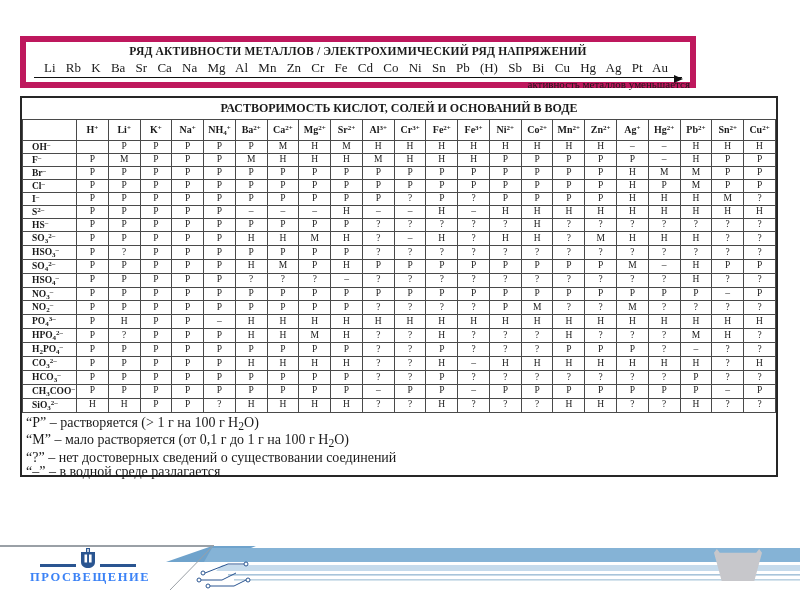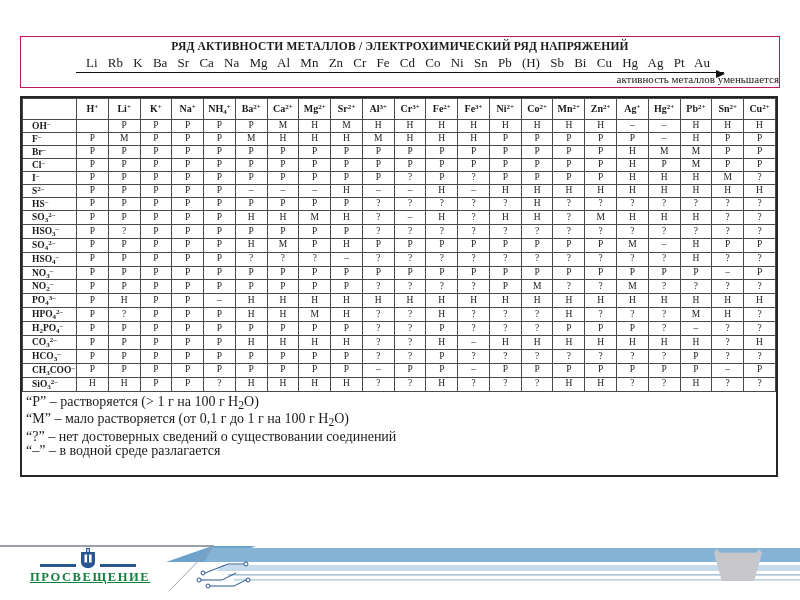--- a/index.html
+++ b/index.html
@@ -1,21 +1,21 @@
 <!DOCTYPE html>
 <html><head>
 <meta charset="utf-8">
 <style>
   html,body{margin:0;padding:0;background:#fff;}
   .slide{position:relative;width:800px;height:600px;background:#fff;overflow:hidden;
          font-family:"Liberation Serif","DejaVu Serif",serif;color:#1a1a1a;}
 
   
-  .activity-box{position:absolute;left:20px;top:36px;width:760px;height:52px;
-                border:1px solid #be185d;box-sizing:border-box;text-align:center;}
+  .activity-box{position:absolute;left:20px;top:36px;width:676px;height:52px;
+                border:6px solid #be185d;box-sizing:border-box;text-align:center;}
   .activity-title{font-weight:bold;font-size:11.5px;margin-top:3px;letter-spacing:.2px;}
   .series-line{display:inline-block;position:relative;margin-top:1px;}
   .series-text{display:inline-block;font-size:13px;word-spacing:7px;
                border-bottom:1.8px solid #111;padding:0 14px 1px 10px;}
   .series-arrow{position:absolute;right:-1px;bottom:-5px;width:0;height:0;
                 border-left:9px solid #111;border-top:4.5px solid transparent;
                 border-bottom:4.5px solid transparent;}
   .activity-caption{font-size:11px;margin-top:0px;text-align:right;}
 
   
@@ -35,40 +35,41 @@
   .legend li{font-size:14px;line-height:14px;}
 
   
   .footer-rule{position:absolute;left:0;top:545px;width:214px;height:1.5px;background:#9aa0a6;}
   .logo{position:absolute;left:30px;top:546px;width:120px;height:46px;}
   .logo-lines span{position:absolute;height:2.5px;background:#2a5591;top:18px;}
   .logo-line-l{left:10px;width:36px;}
   .logo-line-r{left:70px;width:36px;}
   .logo-emblem{position:absolute;left:49px;top:2px;}
   .logo-text{position:absolute;left:0;top:24px;width:116px;text-align:center;
-             color:#15803d;font-weight:bold;font-size:12.5px;letter-spacing:1.6px;text-decoration:underline;}
+             color:#3b82f6;font-weight:bold;font-size:12.5px;letter-spacing:1.6px;}
   .decor{position:absolute;left:0;top:540px;width:800px;height:60px;pointer-events:none;}
   .gray-tab{position:absolute;left:714px;top:549px;width:48px;height:32px;background:#c7c7cb;
             clip-path:polygon(0 12%,6% 0,12% 12%,88% 12%,94% 0,100% 12%,84% 100%,16% 100%);}
 </style>
 </head>
 <body>
 
 <div class="slide">
 
   <div class="activity-box">
     <div class="activity-title">РЯД АКТИВНОСТИ МЕТАЛЛОВ / ЭЛЕКТРОХИМИЧЕСКИЙ РЯД НАПРЯЖЕНИЙ</div>
     <div class="series-line">
       <span class="series-text">Li Rb K Ba Sr Ca Na Mg Al Mn Zn Cr Fe Cd Co Ni Sn Pb (H) Sb Bi Cu Hg Ag Pt Au</span>
       <span class="series-arrow"></span>
     </div>
     <div class="activity-caption">активность металлов уменьшается</div>
   </div>
 
   <div class="solubility-box">
+    <div class="solubility-title">РАСТВОРИМОСТЬ КИСЛОТ, СОЛЕЙ И ОСНОВАНИЙ В ВОДЕ</div>
     <table class="sol" id="sol-table">
         <colgroup>
           <col style="width: 54px;">
           <col>
           <col>
           <col>
           <col>
           <col>
           <col>
           <col>

